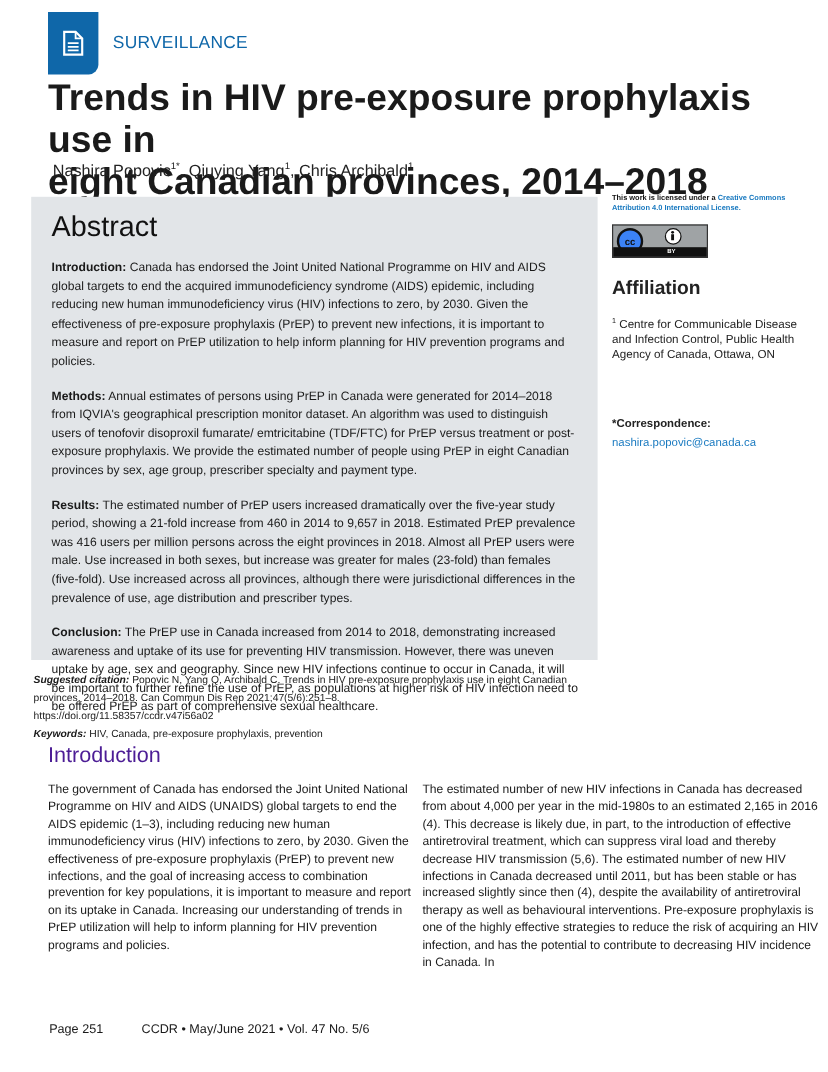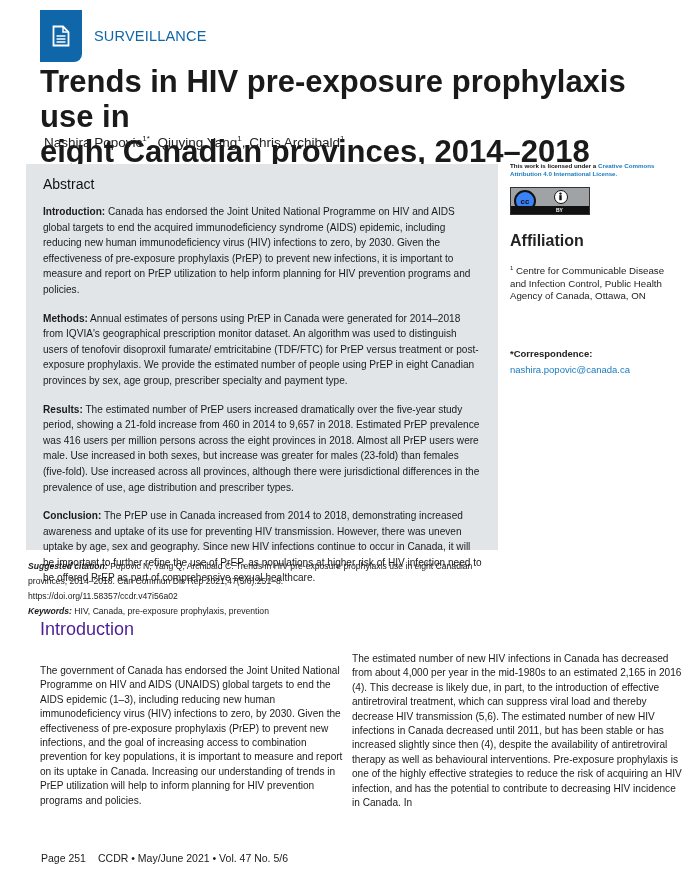--- a/index.html
+++ b/index.html
@@ -22,21 +22,21 @@
     .authors {
       position: absolute; left: 44px; top: 134px;
       font-size: 13.5px; color: #222;
     }
     .authors sup { font-size: 8px; }
 
     .abstract {
       position: absolute; left: 26px; top: 164px; width: 472px; height: 386px;
       background: #e2e5e8; padding: 10px 16px 0 17px;
     }
-    .abstract h2 { font-size: 14px; font-weight: normal; color: #111; margin-bottom: 12px; margin-top: 2px; }
+    .abstract h2 { font-size: 24px; font-weight: normal; color: #111; margin-bottom: 12px; margin-top: 2px; }
     .abstract p {
       font-size: 10.1px; line-height: 15.6px; color: #1a1a1a; margin-bottom: 13px;
     }
     .abstract p b { font-weight: bold; }
 
     .sidebar { position: absolute; left: 510px; top: 162px; width: 170px; }
     .license { font-size: 6.2px; line-height: 8px; font-weight: bold; color: #111; }
     .license .link { color: #1a7ac0; }
     .cc-badge {
       margin-top: 9px; width: 80px; height: 28px; background: #9fa3a5; border: 1px solid #333;
@@ -66,26 +66,26 @@
     .citation i { font-weight: bold; font-style: italic; }
 
     .intro-head {
       position: absolute; left: 40px; top: 619px;
       font-size: 18px; font-weight: normal; color: #4c1d95;
     }
     .col {
       position: absolute; top: 652px; width: 310px;
       font-size: 10.1px; line-height: 14.4px; color: #1a1a1a;
     }
-    .col-left { left: 40px; margin-top: 12px; }
+    .col-left { left: 40px; }
     .col-right { left: 352px; width: 330px; }
 
     .footer {
       position: absolute; top: 852px; left: 41px;
-      font-size: 10.5px; color: #1a1a1a; display: flex; gap: 12px;
+      font-size: 10.5px; color: #1a1a1a; display: flex; gap: 32px;
     }
   </style>
 </head>
 <body>
 
 <div class="section-tab">
   <svg width="18" height="22" viewBox="0 0 18 22">
     <path d="M1.5 1.5 H11 L16.5 7 V20.5 H1.5 Z" fill="none" stroke="#fff" stroke-width="1.8"></path>
     <path d="M11 1.5 V7 H16.5" fill="none" stroke="#fff" stroke-width="1.5"></path>
     <line x1="4.5" y1="11" x2="13.5" y2="11" stroke="#fff" stroke-width="1.5"></line>

